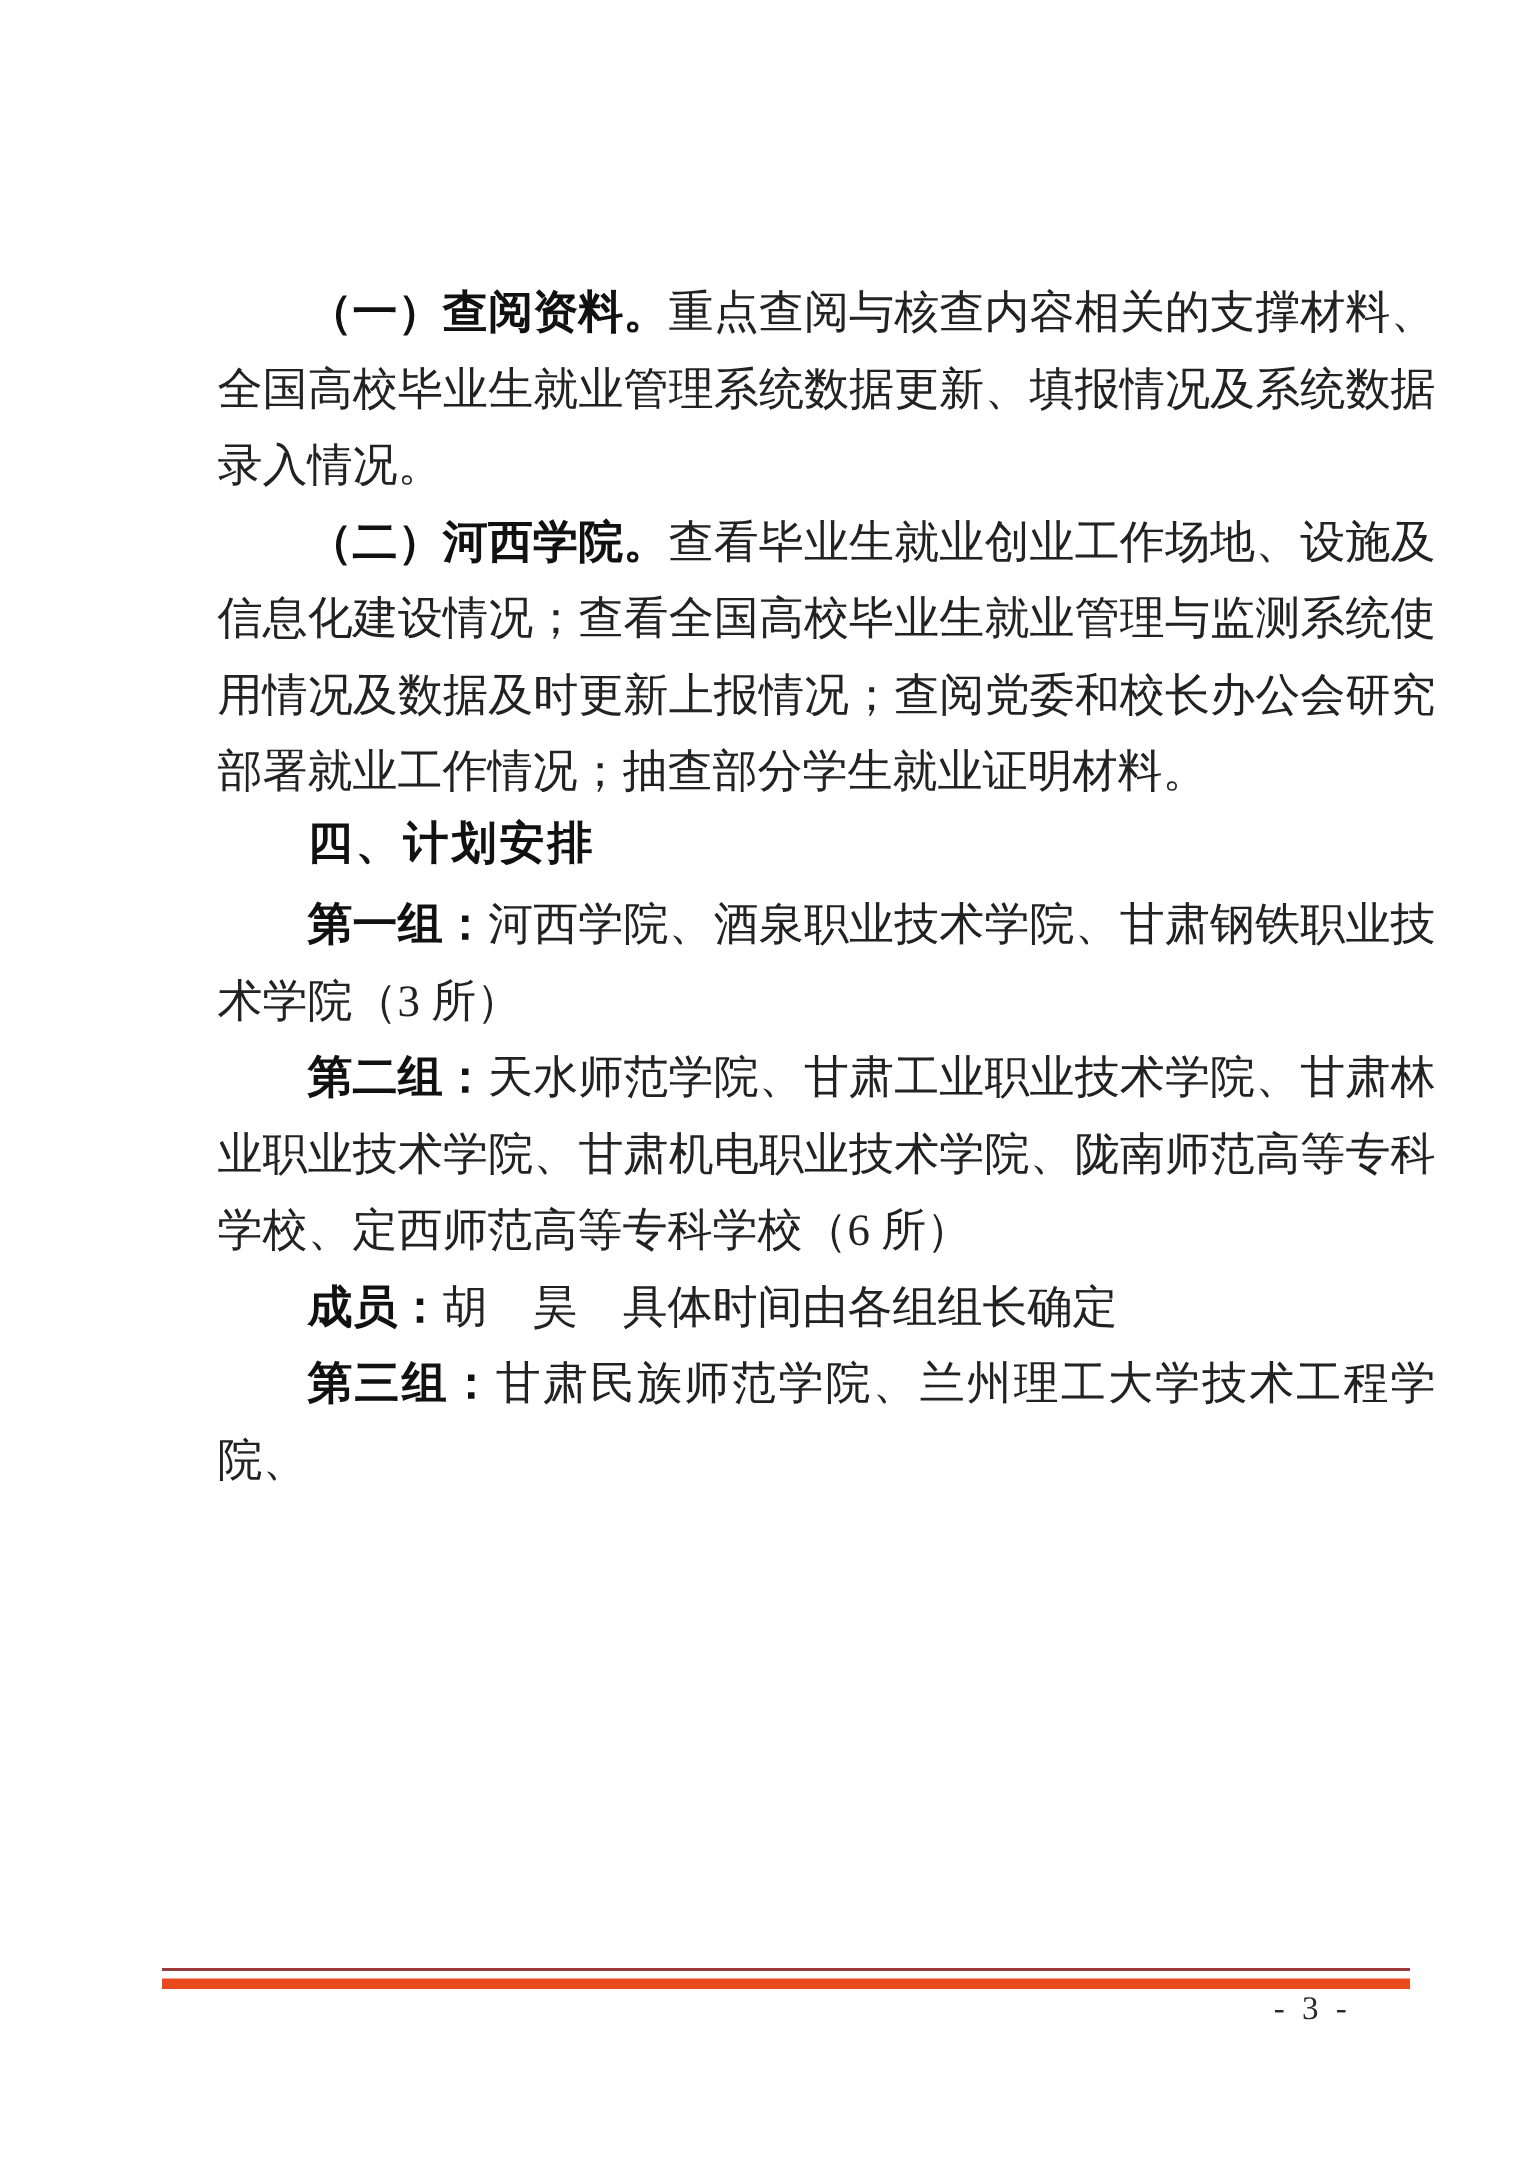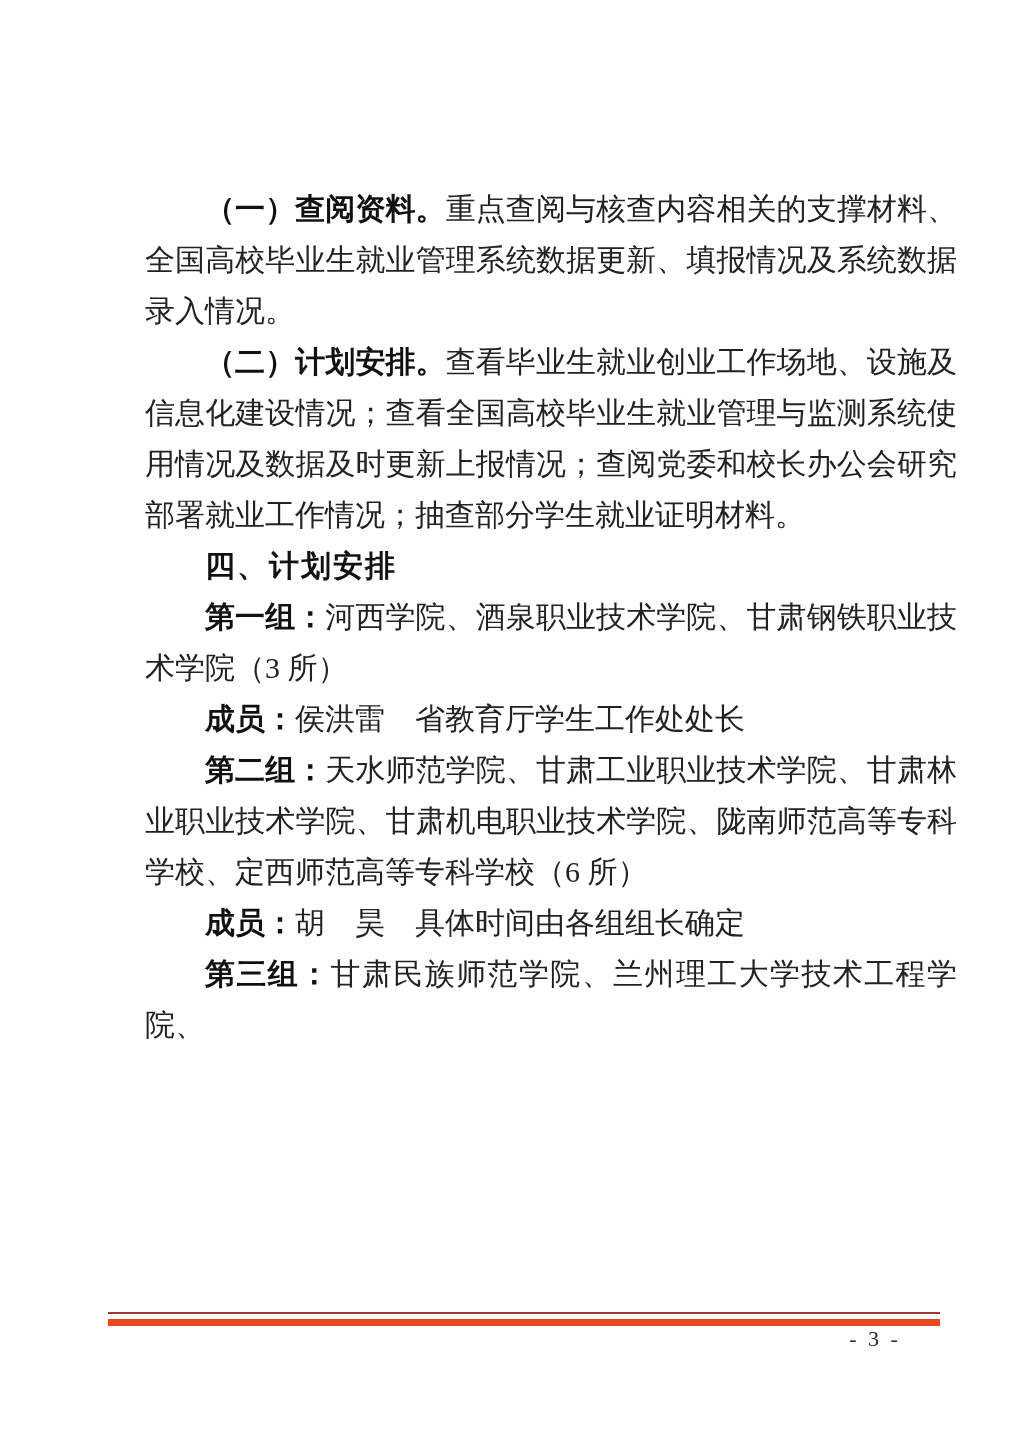--- a/index.html
+++ b/index.html
@@ -29,21 +29,21 @@
     margin: 0;
     text-indent: 60px;
   }
   .lbl {
     font-weight: bold;
     color: #111111;
   }
   .heading {
     font-weight: bold;
     color: #111111;
-    font-family: Liberation Serif, serif;
+    font-family: Liberation Mono, monospace;
     letter-spacing: 2px;
   }
   .rule-thin {
     position: absolute;
     left: 108px;
     top: 1312px;
     width: 832px;
     height: 2px;
     background: #9a3a3a;
   }
@@ -68,30 +68,29 @@
   }
 </style>
 </head>
 <body>
 
 <div class="page">
   <div class="doc">
 
     <p><span class="lbl">（一）查阅资料。</span><span>重点查阅与核查内容相关的支撑材料、全国高校毕业生就业管理系统数据更新、填报情况及系统数据录入情况。</span></p>
 
-    <p><span class="lbl">（二）计划安排。</span><span>查看毕业生就业创业工作场地、设施及信息化建设情况；查看全国高校毕业生就业管理与监测系统使用情况及数据及时更新上报情况；查阅党委和校长办公会研究部署就业工作情况；抽查部分学生就业证明材料。</span></p>
+    <p><span class="lbl">（二）河西学院。</span><span>查看毕业生就业创业工作场地、设施及信息化建设情况；查看全国高校毕业生就业管理与监测系统使用情况及数据及时更新上报情况；查阅党委和校长办公会研究部署就业工作情况；抽查部分学生就业证明材料。</span></p>
 
 
     <p class="heading">四、计划安排</p>
 
 
     <p><span class="lbl">第一组：</span><span>河西学院、酒泉职业技术学院、甘肃钢铁职业技术学院（3 所）</span></p>
 
 
-    <p><span class="lbl">成员：</span><span>侯洪雷　省教育厅学生工作处处长</span></p>
 
     <p><span class="lbl">第二组：</span><span>天水师范学院、甘肃工业职业技术学院、甘肃林业职业技术学院、甘肃机电职业技术学院、陇南师范高等专科学校、定西师范高等专科学校（6 所）</span></p>
 
 
     <p><span class="lbl">成员：</span><span>胡　昊　具体时间由各组组长确定</span></p>
 
     <p><span class="lbl">第三组：</span><span>甘肃民族师范学院、兰州理工大学技术工程学院、</span></p>
 
   </div>
 

